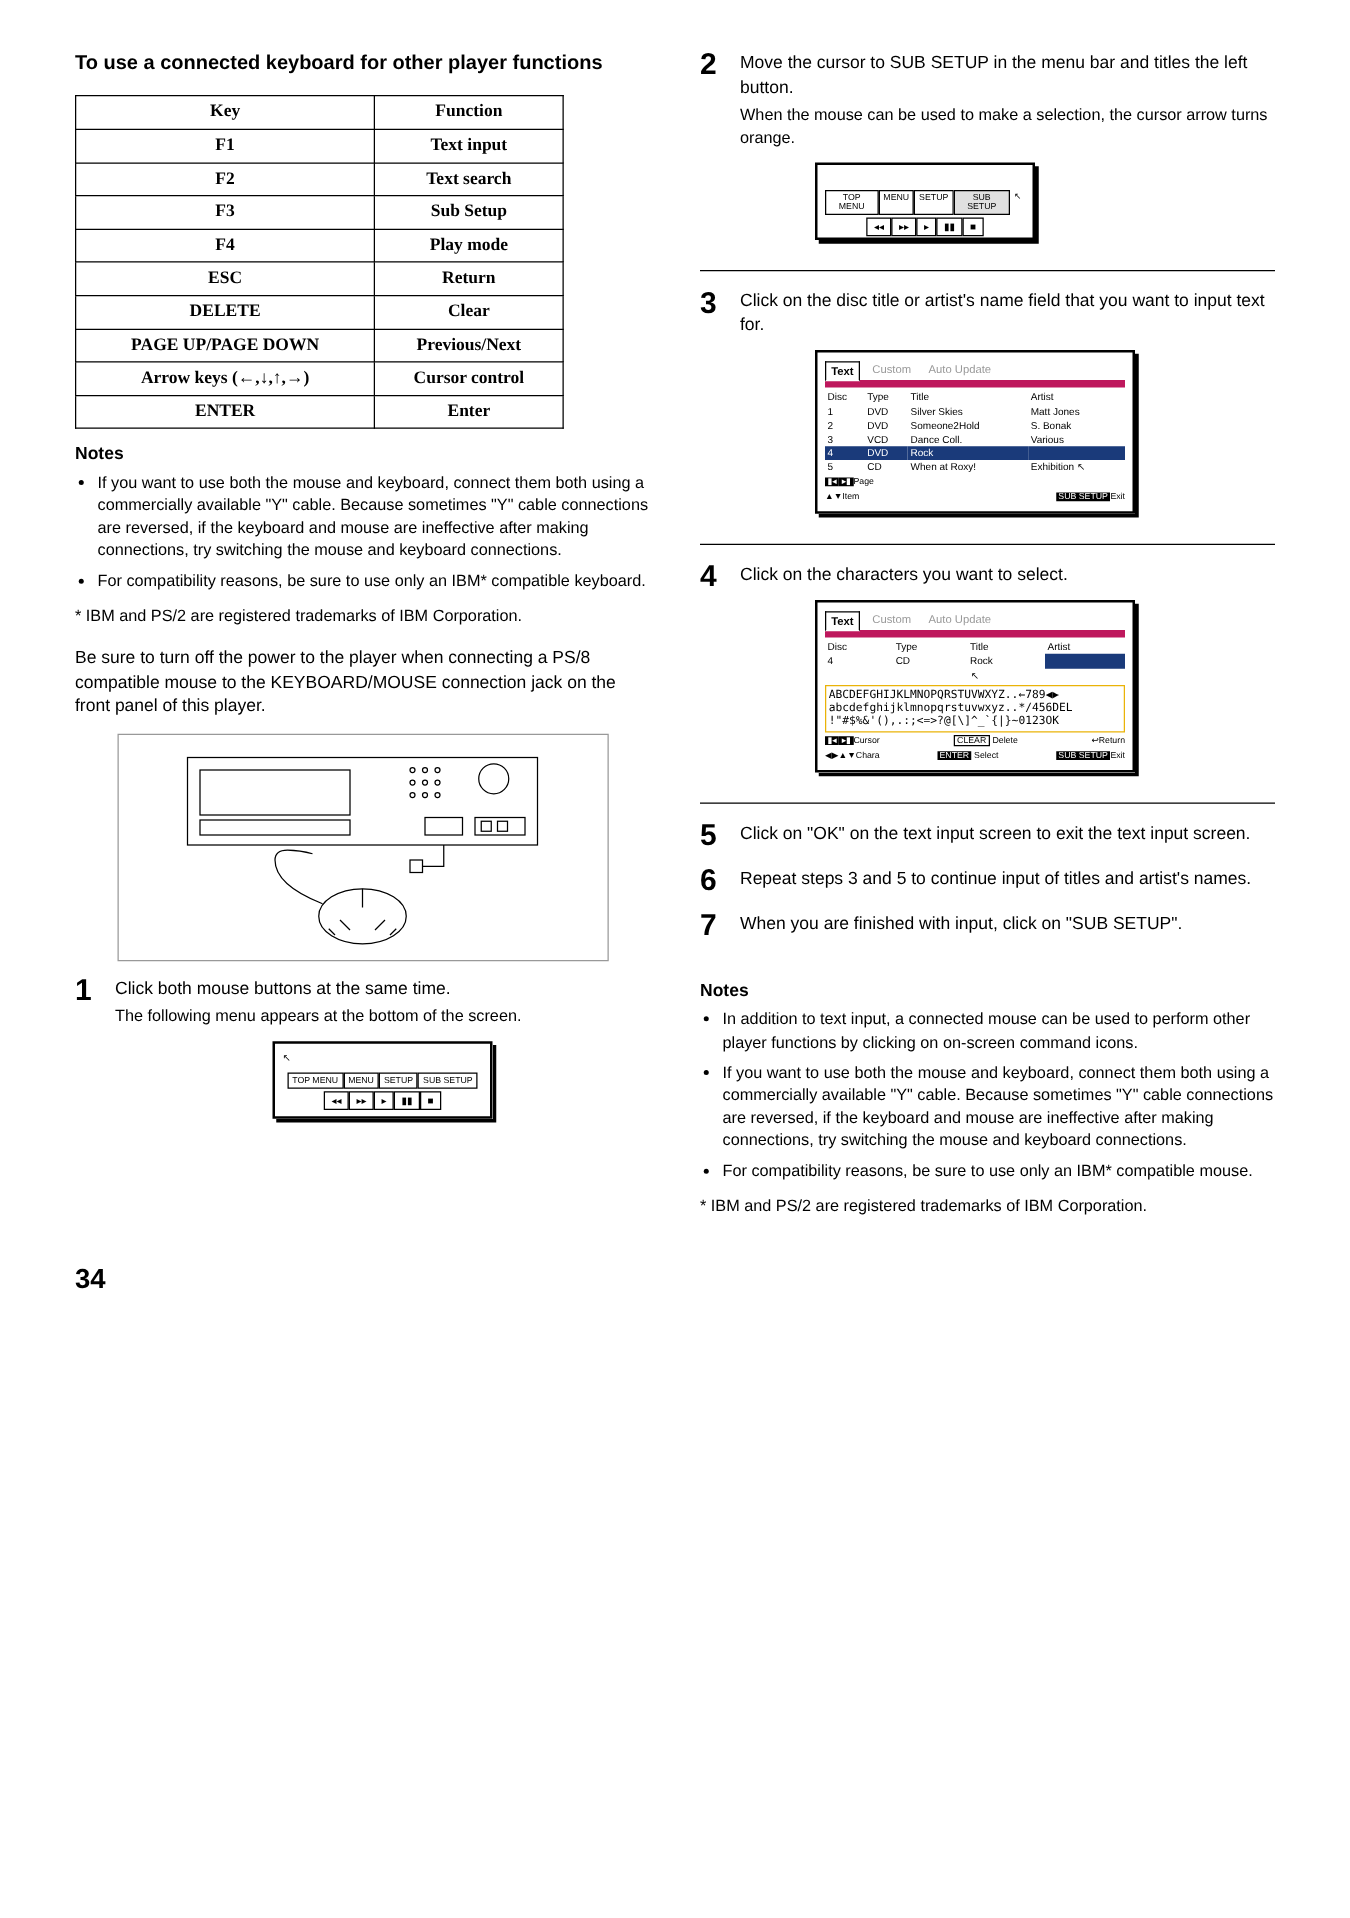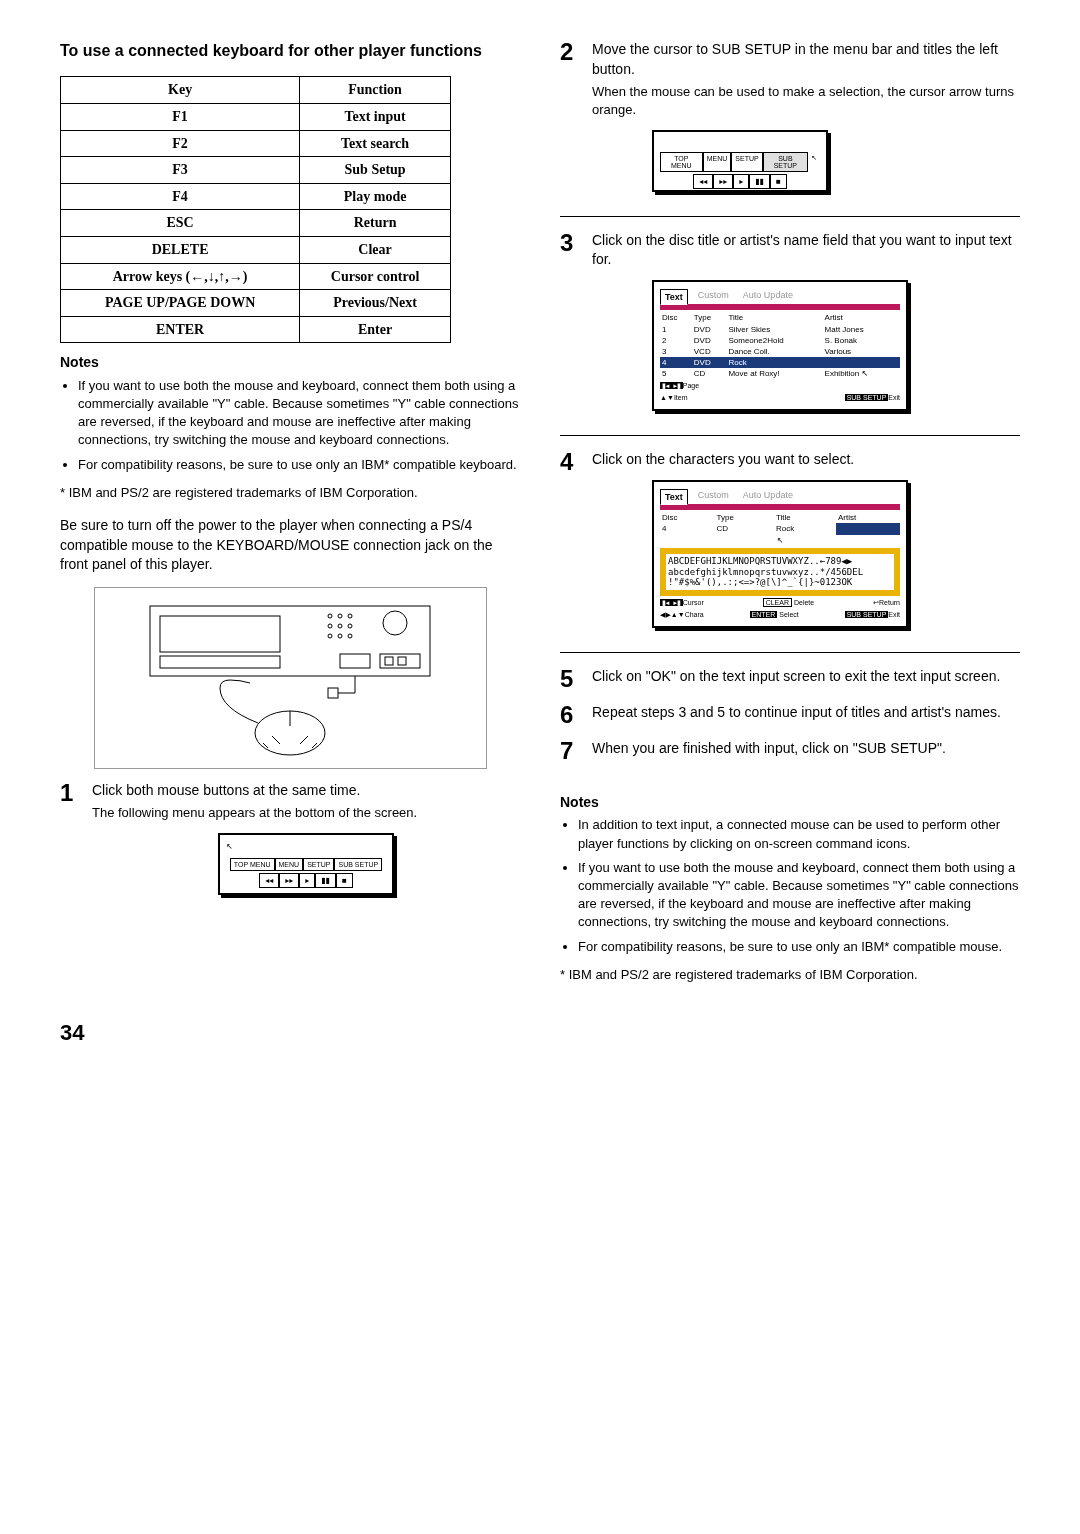--- a/index.html
+++ b/index.html
@@ -76,21 +76,21 @@
     font-size: 8px;
     box-shadow: 3px 3px 0 #000;
   }
   .shot-small { height: 46px; }
   .tabbar { display:flex; gap:6px; border-bottom:6px solid #be185d; font-size:9px; }
   .tabbar span { padding:1px 4px; }
   .tabbar .active { border:1px solid #000; border-bottom:1px solid #fff; position:relative; top:1px; font-weight:bold;}
   .disc-grid { font-size:8px; width:100%; border-collapse:collapse; margin-top:2px;}
   .disc-grid td { padding:0 2px; white-space:nowrap; }
   .disc-grid .hl td { background:#1a3a7a; color:#fff; }
-  .chars { font-family:monospace; font-size:9px; letter-spacing:0px; line-height:1.2; border:6px solid #eab308; padding:2px; margin-top:2px;}
+  .chars { font-family:monospace; font-size:9px; letter-spacing:0px; line-height:1.2; border:1px solid #eab308; padding:2px; margin-top:2px;}
   .steps { list-style:none; padding:0; margin:0;}
   .steps li { display:flex; gap:12px; margin-bottom:12px; }
   .stepnum { font-size:24px; font-weight:bold; width:20px; flex-shrink:0; line-height:1; }
   .steptext { flex:1; }
   .steptext .sub2 { font-size:13px; margin-top:4px; }
   hr.div { border:none; border-top:1px solid #000; margin:14px 0; }
   .pagenum { font-size:22px; font-weight:bold; margin-top:20px; }
   .menubuttons { display:flex; gap:0; justify-content:center; margin-top:6px;}
   .menubuttons span { border:1px solid #000; font-size:7px; padding:2px 3px; text-align:center; line-height:1;}
   .transport { display:flex; justify-content:center; margin-top:2px;}
@@ -132,42 +132,42 @@
           </tr>
       <tr>
             <td>ESC</td>
             <td>Return</td>
           </tr>
       <tr>
             <td>DELETE</td>
             <td>Clear</td>
           </tr>
       <tr>
+            <td>PAGE UP/PAGE DOWN</td>
+            <td>Previous/Next</td>
+          </tr>
+      <tr>
             <td>Arrow keys (←,↓,↑,→)</td>
             <td>Cursor control</td>
-          </tr>
-      <tr>
-            <td>PAGE UP/PAGE DOWN</td>
-            <td>Previous/Next</td>
           </tr>
       <tr>
             <td>ENTER</td>
             <td>Enter</td>
           </tr>
     </tbody>
       </table>
 
     <div class="notes-h">Notes</div>
     <ul class="notes">
       <li>If you want to use both the mouse and keyboard, connect them both using a commercially available "Y" cable. Because sometimes "Y" cable connections are reversed, if the keyboard and mouse are ineffective after making connections, try switching the mouse and keyboard connections.</li>
       <li>For compatibility reasons, be sure to use only an IBM* compatible keyboard.</li>
     </ul>
     <p class="foot">* IBM and PS/2 are registered trademarks of IBM Corporation.</p>
 
-    <p>Be sure to turn off the power to the player when connecting a PS/4 compatible mouse to the KEYBOARD/MOUSE connection jack on the front panel of this player.</p>
+    <p>Be sure to turn off the power to the player when connecting a PS/8 compatible mouse to the KEYBOARD/MOUSE connection jack on the front panel of this player.</p>
 
     <div class="diagram">
       <svg width="300" height="160" viewBox="0 0 300 160">
         <rect x="10" y="8" width="280" height="70" fill="none" stroke="#000"></rect>
         <rect x="20" y="18" width="120" height="36" fill="none" stroke="#000"></rect>
         <rect x="20" y="58" width="120" height="12" fill="none" stroke="#000"></rect>
         <circle cx="255" cy="25" r="12" fill="none" stroke="#000"></circle>
         <circle cx="190" cy="18" r="2" fill="none" stroke="#000"></circle>
           <circle cx="200" cy="18" r="2" fill="none" stroke="#000"></circle>
           <circle cx="210" cy="18" r="2" fill="none" stroke="#000"></circle>
@@ -284,21 +284,21 @@
                   </tr>
               <tr class="hl">
                     <td>4</td>
                     <td>DVD</td>
                     <td>Rock</td>
                     <td></td>
                   </tr>
               <tr>
                     <td>5</td>
                     <td>CD</td>
-                    <td>Move at Roxy!</td>
+                    <td>When at Roxy!</td>
                     <td><span>Exhibition</span> <span>↖</span></td>
                   </tr>
             </tbody>
               </table>
             <div class="statusbar">
               <span><span class="blk">▮◂</span><span class="blk">▸▮</span><span>Page</span></span>
               <span></span>
             </div>
             <div class="statusbar">
               <span><span>▲</span><span>▼</span><span>Item</span></span>

